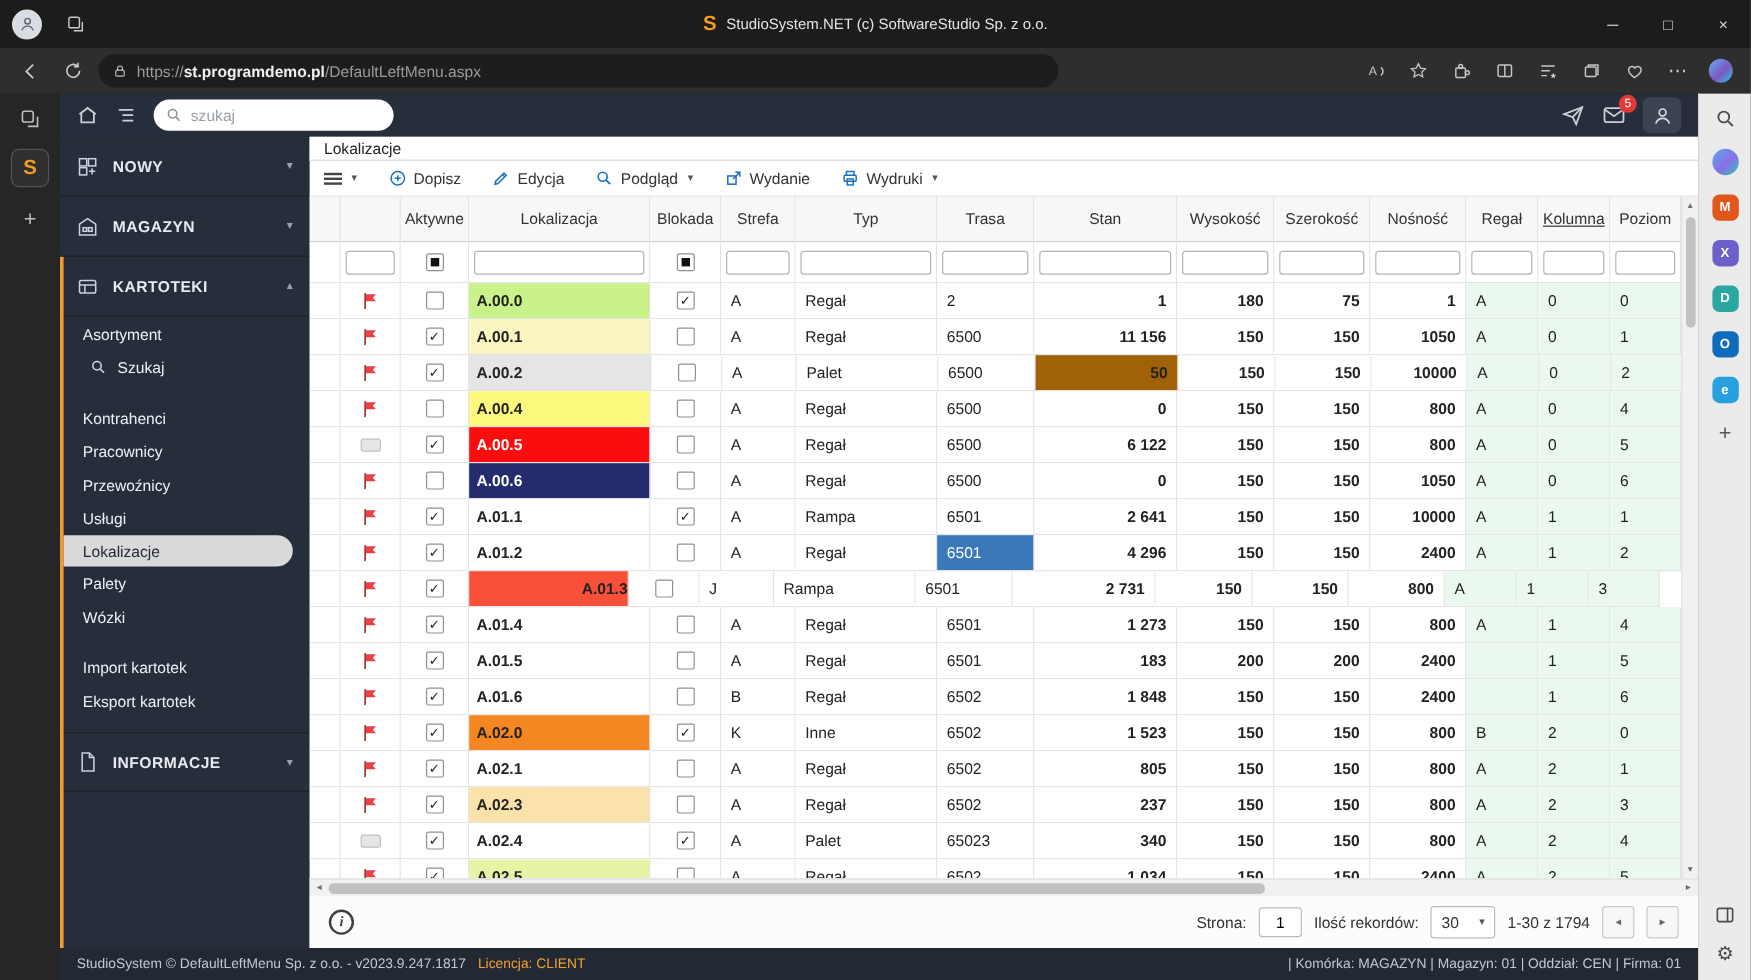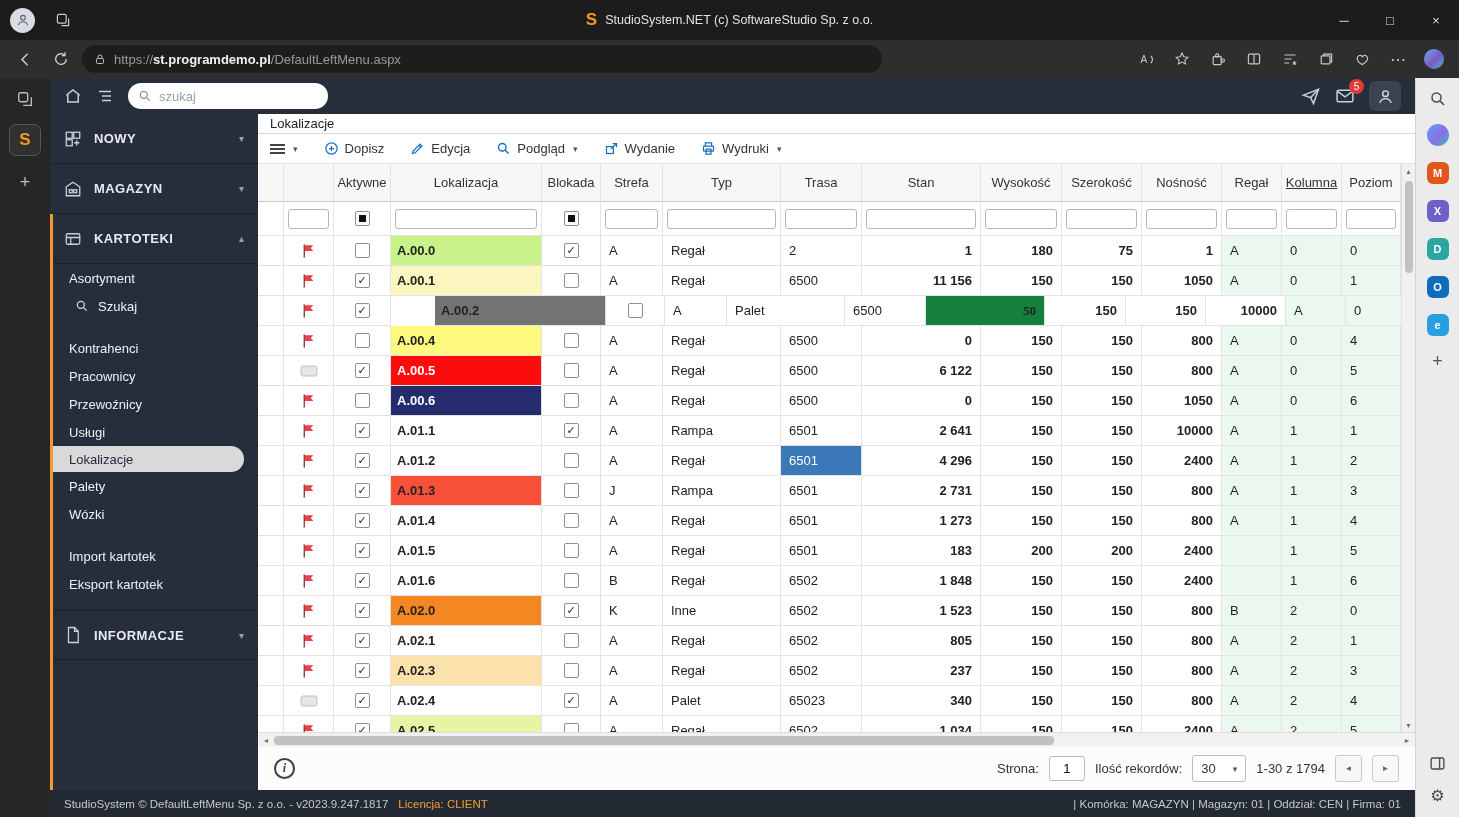--- a/index.html
+++ b/index.html
@@ -85,21 +85,21 @@
     border-right:1px solid #e3e3e3; border-bottom:1px solid #e3e3e3; overflow:hidden; flex:0 0 auto; }
   .head .cell { height:38px; background:#f7f7f7; justify-content:center; color:#333; border-bottom:1px solid #c8c8c8; }
   .filter .cell { height:34px; }
   .flt { width:calc(100% - 8px); margin:0 auto; height:20px; border:1px solid #b5b5b5; border-radius:3px; font-size:12px; padding:0 4px; outline:none; }
   .center { justify-content:center; }
   .txt { padding-left:8px; }
   .lok { padding-left:6px; font-weight:bold; }
   .num { justify-content:flex-end; padding-right:8px; font-weight:bold; }
   .green { background:#eaf8ef; padding-left:8px; }
   .selcell { background:#3a78b8; color:#fff; }
-  .hlcell { background:#15803d;font-family:Liberation Serif, serif; }
+  .hlcell { background:#a16207; }
   .grow.partial { height:16px; overflow:hidden; }
   .cb { width:15px; height:15px; border:1px solid #8f8f8f; border-radius:2px; background:#fff; display:flex; align-items:center; justify-content:center; font-size:11px; color:#222; font-weight:bold; }
   .cb.ind::after { content:""; width:7px; height:7px; background:#111; }
 
   .vscroll { width:14px; background:#f1f1f1; border-left:1px solid #e0e0e0; display:flex; flex-direction:column; align-items:center; flex:0 0 auto; }
   .varrow { font-size:7px; color:#707070; height:14px; display:flex; align-items:center; }
   .varrow.bottom { margin-top:auto; }
   .vthumb { width:8px; height:92px; background:#c1c1c1; border-radius:4px; margin-top:3px; }
 
   .hscroll { height:15px; background:#f1f1f1; border-top:1px solid #ddd; display:flex; align-items:center; flex:0 0 auto; }
@@ -608,21 +608,21 @@
                       <span style="display:flex">
                         <svg width="15" height="16" viewBox="0 0 16 16">
                           <path d="M3.5 1v14" stroke="#a83434" stroke-width="1.5" fill="none"></path>
                           <path d="M4.3 1.8h8.8l-2.7 3.1 2.7 3.1H4.3z" fill="#e8414b"></path>
                         </svg>
                       </span>
                     </div>
                     <div class="cell center" style="width: 57px;">
                       <span class="cb on">✓</span>
                     </div>
-                    <div class="cell lok" style="width: 171px; background: #737373; margin-left: 44px;">
+                    <div class="cell lok" style="width: 152px; background: #e5e5e5;">
                       <span>A.00.2</span>
                     </div>
                     <div class="cell center" style="width: 59px;">
                       <span class="cb"></span>
                     </div>
                     <div class="cell txt" style="width: 62px;">A</div>
                     <div class="cell txt" style="width: 118px;">Palet</div>
                     <div class="cell txt" style="width: 81px;">6500</div>
                     <div class="cell num hlcell" style="width: 119px;">50</div>
                     <div class="cell num" style="width: 81px;">150</div>
@@ -787,21 +787,21 @@
                       <span style="display:flex">
                         <svg width="15" height="16" viewBox="0 0 16 16">
                           <path d="M3.5 1v14" stroke="#a83434" stroke-width="1.5" fill="none"></path>
                           <path d="M4.3 1.8h8.8l-2.7 3.1 2.7 3.1H4.3z" fill="#e8414b"></path>
                         </svg>
                       </span>
                     </div>
                     <div class="cell center" style="width: 57px;">
                       <span class="cb on">✓</span>
                     </div>
-                    <div class="cell lok" style="width: 151px; background: rgb(249, 80, 58);">
+                    <div class="cell lok" style="width: 133px; background: rgb(249, 80, 58); justify-content: flex-end;">
                       <span>A.01.3</span>
                     </div>
                     <div class="cell center" style="width: 59px;">
                       <span class="cb"></span>
                     </div>
                     <div class="cell txt" style="width: 62px;">J</div>
                     <div class="cell txt" style="width: 118px;">Rampa</div>
                     <div class="cell txt" style="width: 81px;">6501</div>
                     <div class="cell num" style="width: 119px;">2 731</div>
                     <div class="cell num" style="width: 81px;">150</div>

